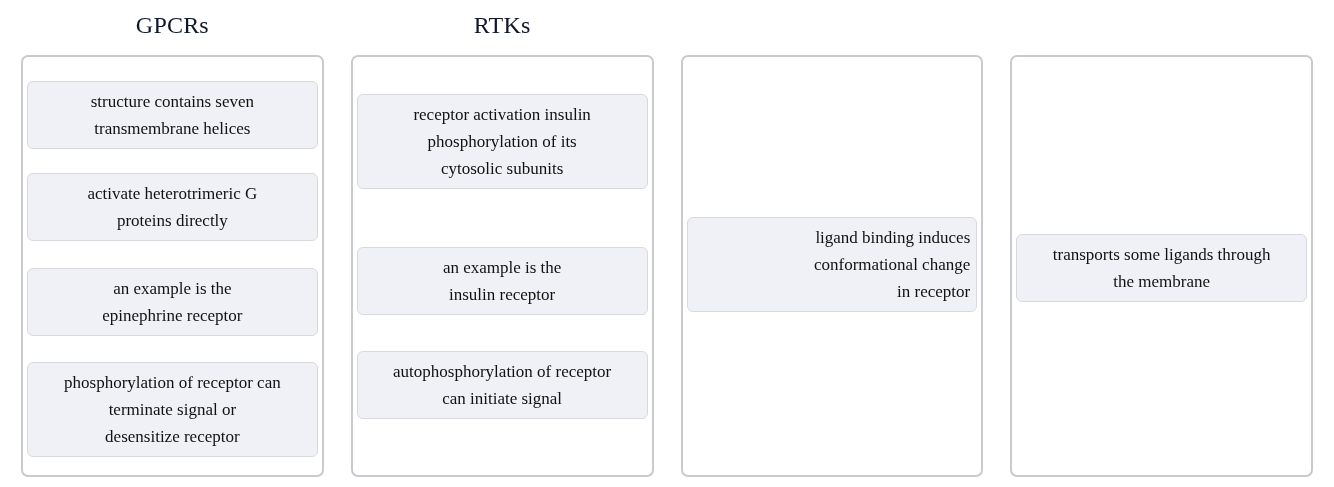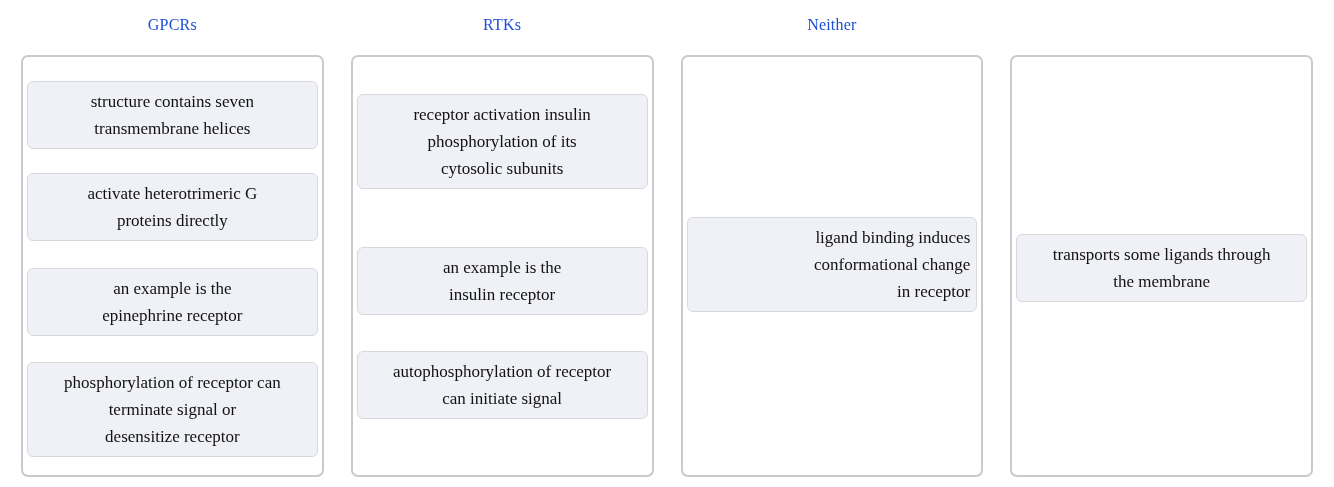--- a/index.html
+++ b/index.html
@@ -17,23 +17,23 @@
     overflow: hidden;
   }
   .headers {
     display: grid;
     grid-template-columns: repeat(4, 1fr);
     gap: 27px;
     padding: 5px 21px 0 21px;
   }
   .header {
     text-align: center;
-    font-size: 16px;
+    font-size: 24px;
     line-height: 40px;
-    color: #1d4ed8;
+    color: #0f172a;
     letter-spacing: 0.2px;
   }
   .columns {
     display: grid;
     grid-template-columns: repeat(4, 1fr);
     gap: 27px;
     padding: 0 21px;
     margin-top: 10px;
   }
   .column {
@@ -71,21 +71,20 @@
   .col-3 .card:nth-of-type(1) { margin-top: 177px; text-align: center; }
 </style>
 </head>
 <body>
 
 <div class="board">
 
   <div class="headers">
     <div class="header">GPCRs</div>
     <div class="header">RTKs</div>
-    <div class="header">Neither</div>
   </div>
 
   <div class="columns">
 
     <div class="column col-0">
       <div class="card">structure contains seven
 transmembrane helices</div>
       <div class="card">activate heterotrimeric G
 proteins directly</div>
       <div class="card">an example is the

